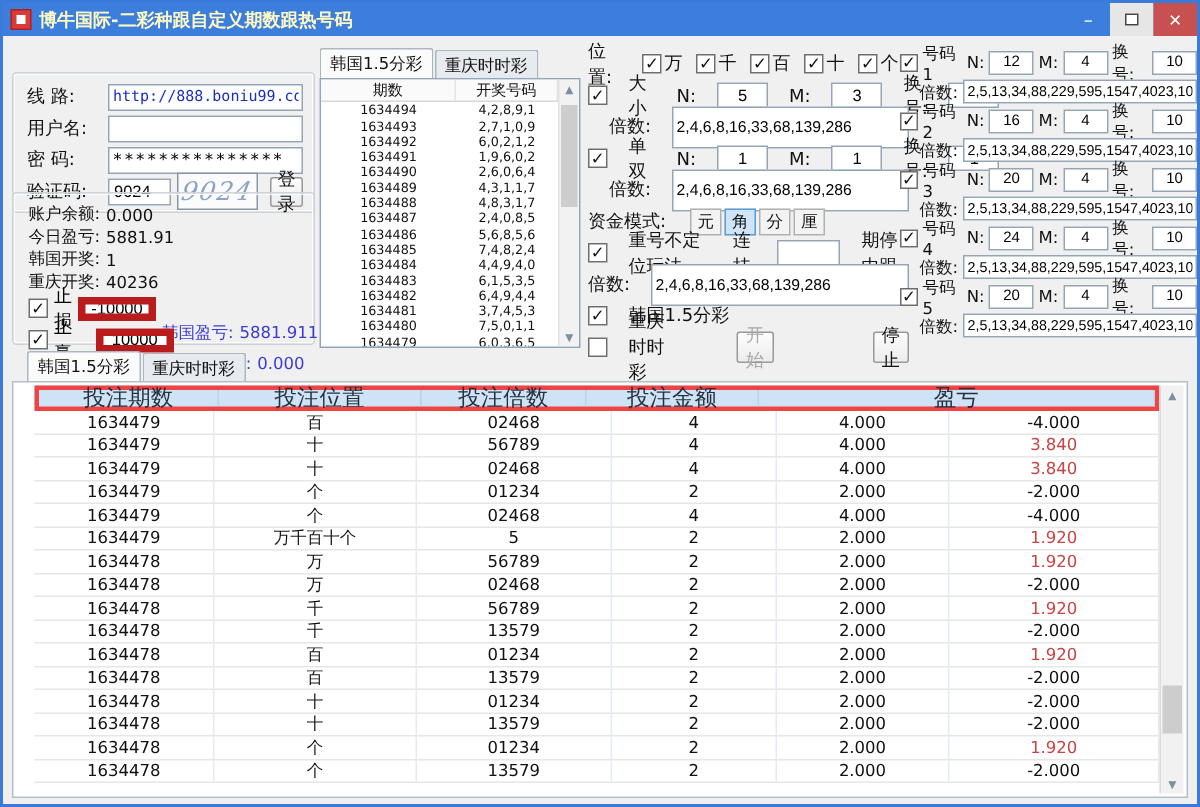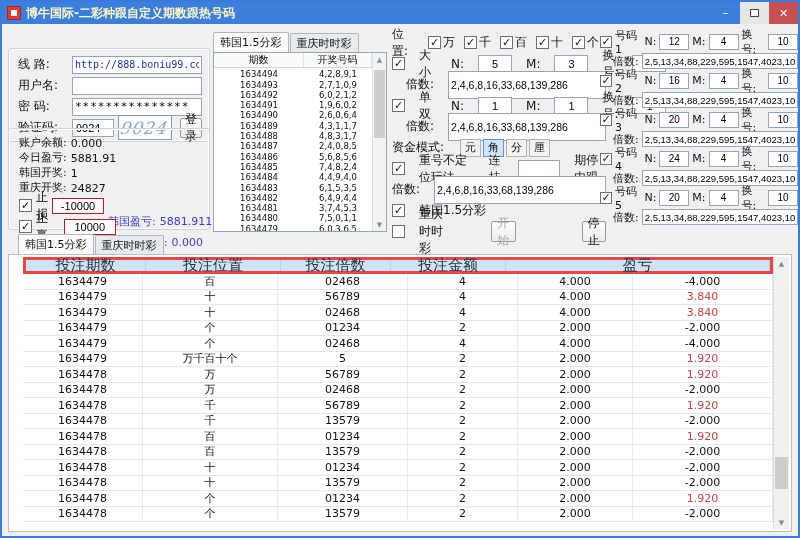--- a/index.html
+++ b/index.html
@@ -43,21 +43,21 @@
          color:#111; display:inline-flex; align-items:center; justify-content:center;
          border-radius:2px; cursor:default; }
   .login-btn { width:40px; height:20px; margin-left:4px; }
   
   #account { left:6px; top:104px; width:202px; height:102px; padding:6px 6px 0 10px; }
   .info-row { height:15px; display:flex; align-items:flex-end; gap:4px; font-size:11px; color:#111; }
   .chk-row { height:21px; display:flex; align-items:center; gap:4px; font-size:12px; }
   .cb { width:13px; height:13px; border:1px solid #6e6e6e; background:#fff; flex:none;
         display:inline-flex; align-items:center; justify-content:center; }
   .cb.checked::before { content:"✓"; font-size:11px; color:#101010; line-height:1; }
-  .limit-input { width:52px; height:16px; border:1px solid #b91c1c; text-align:center; font-size:11px; }
+  .limit-input { width:52px; height:16px; border:5px solid #b91c1c; text-align:center; font-size:11px; }
   .pl-text { color:#3b3bd1; font-size:11px; white-space:nowrap;margin-top:32px; }
   
   #draw-panel { position:absolute; left:211px; top:8px; width:174px; height:200px; }
   .tabstrip { display:flex; height:20px; align-items:flex-end; gap:1px; }
   .tab { height:19px; padding:0 6px; font-size:11px; color:#111; background:#e7ebef;
          border:1px solid #aab6c0; border-bottom:none; border-radius:2px 2px 0 0;
          display:flex; align-items:center; }
   .tab.active { background:#fbfbfb; height:20px; position:relative; z-index:2; }
   .listwrap { position:absolute; top:20px; left:0; right:0; bottom:0; background:#fff;
               border:1px solid #93a6b8; overflow:hidden; }
@@ -162,21 +162,21 @@
           <div class="info-row">
             <span>今日盈亏:</span>
             <span>5881.91</span>
           </div>
           <div class="info-row">
             <span>韩国开奖:</span>
             <span>1</span>
           </div>
           <div class="info-row">
             <span>重庆开奖:</span>
-            <span>24827</span>
+            <span>40236</span>
           </div>
         </div>
       <div class="chk-row">
         <span class="cb checked"></span>
         <span>止损</span>
         <input class="limit-input" value="-10000" style="">
         <span class="pl-text">韩国盈亏:</span>
         <span class="pl-text">5881.911</span>
       </div>
       <div class="chk-row">

